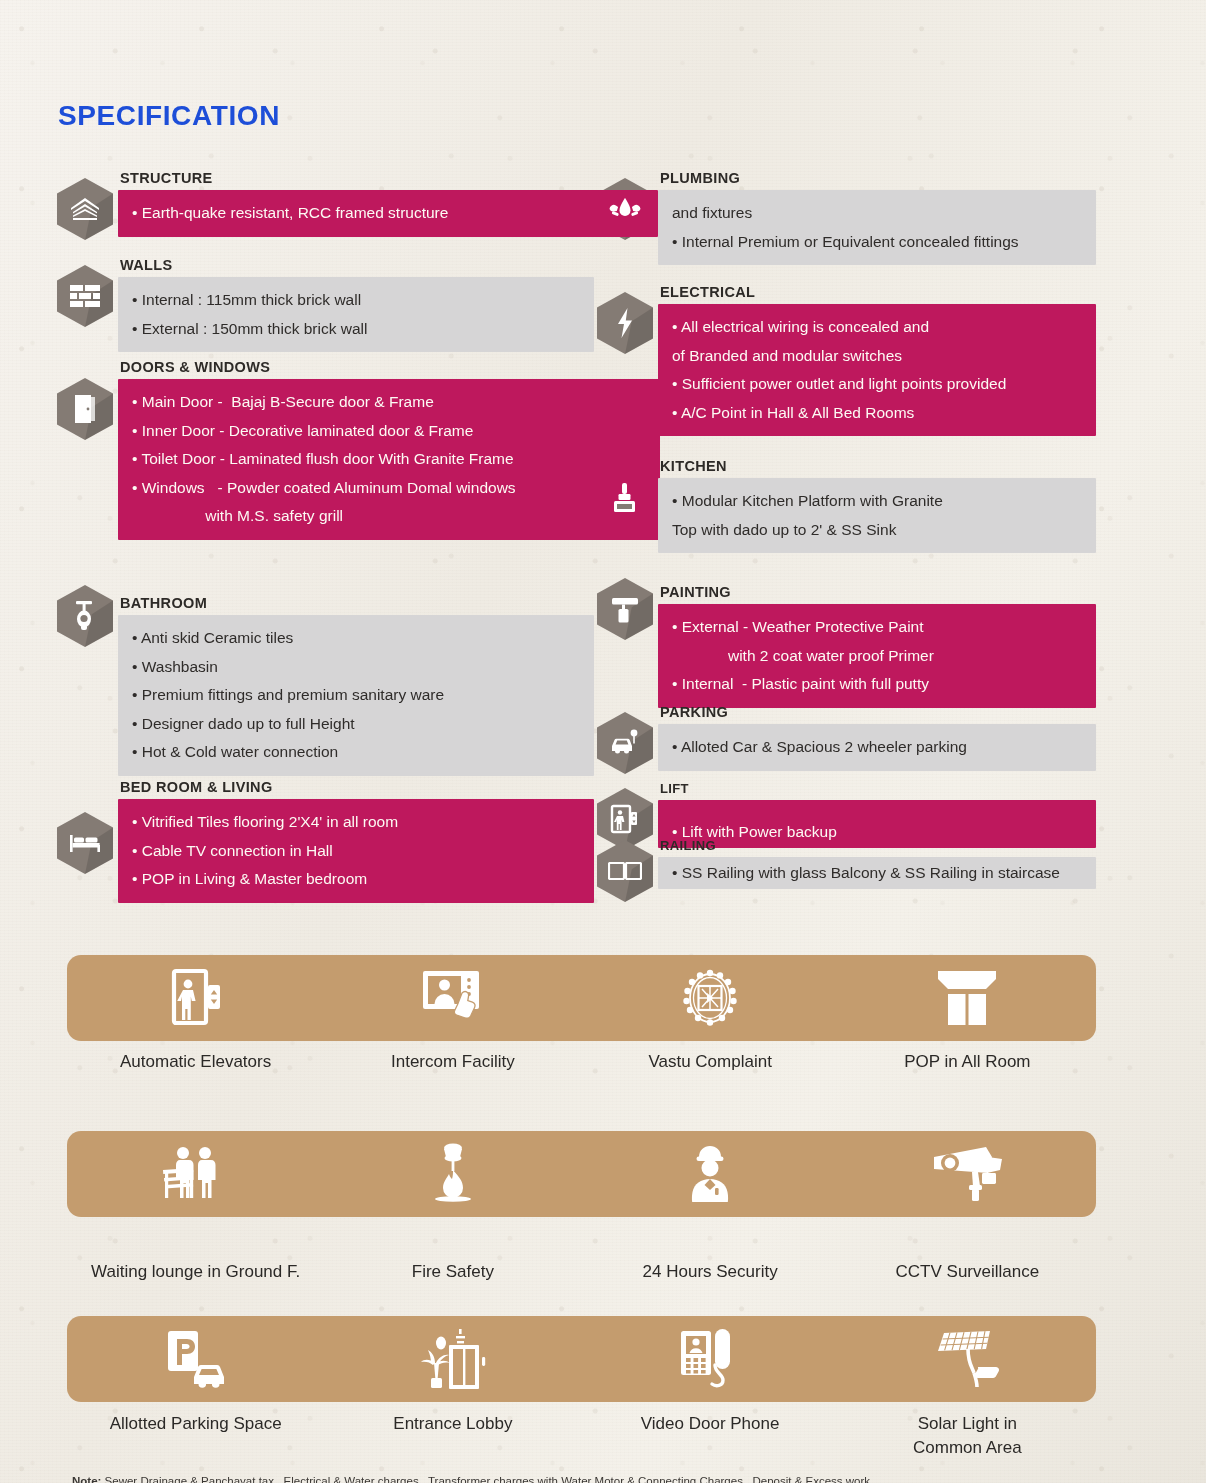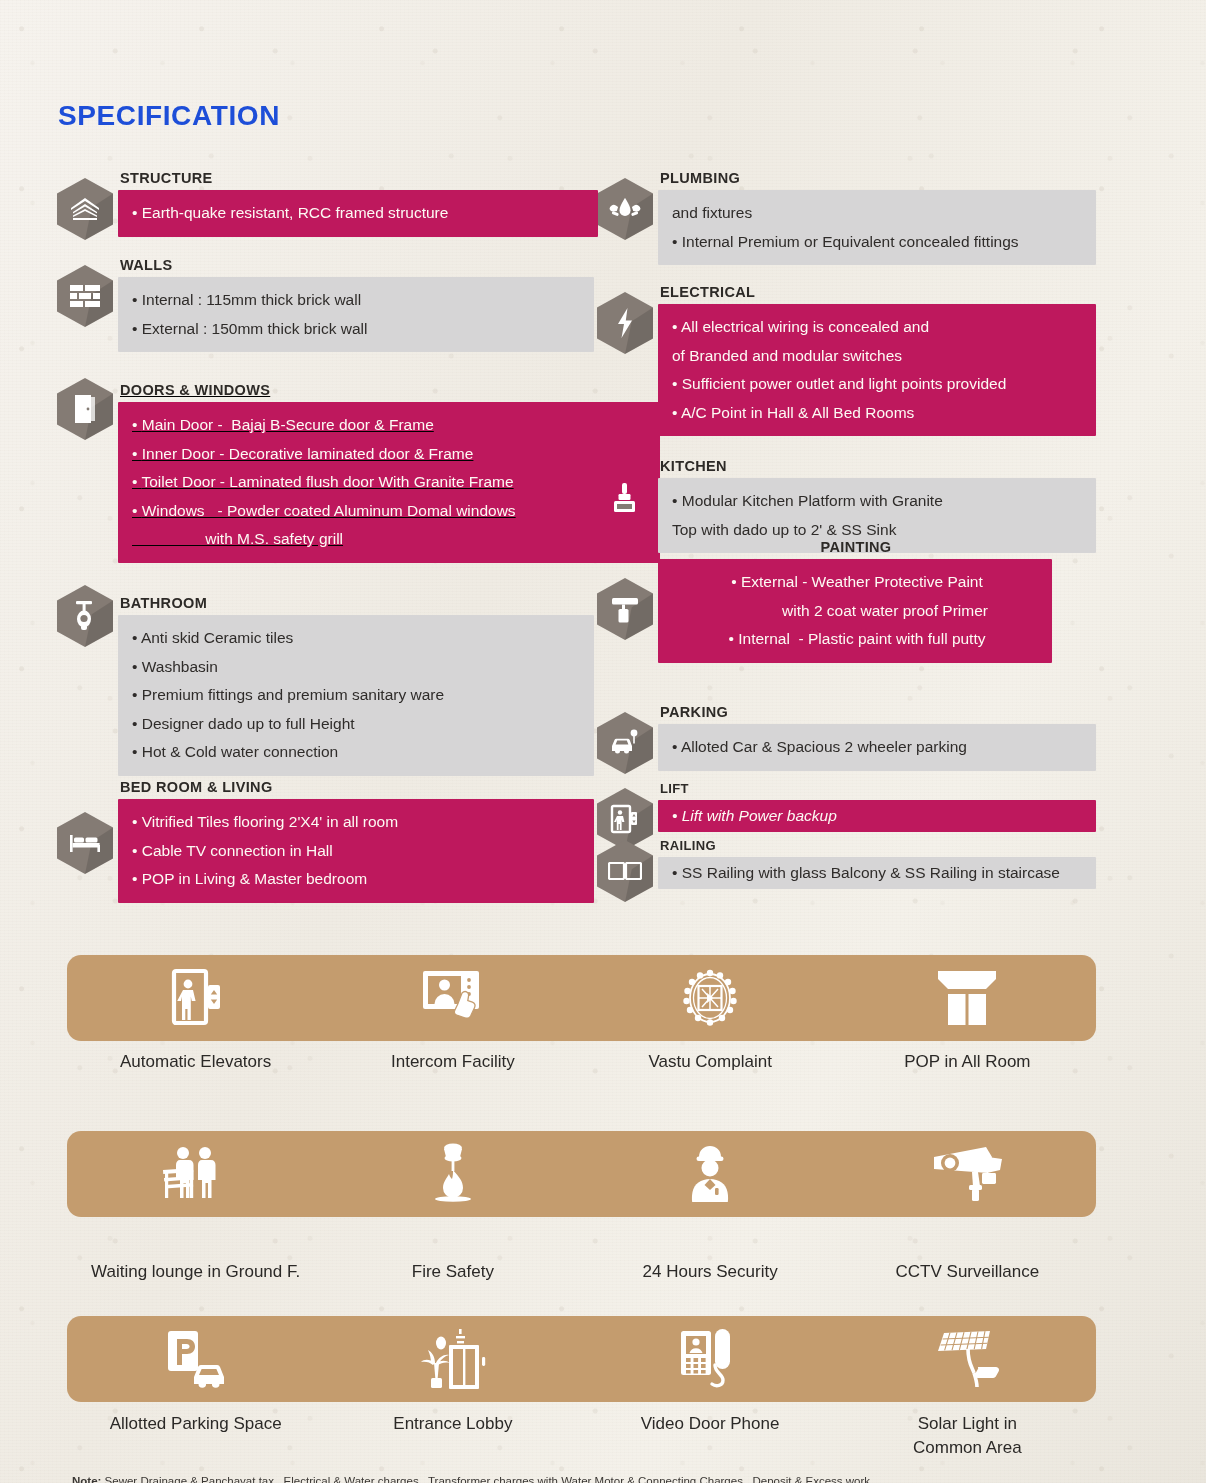--- a/index.html
+++ b/index.html
@@ -275,36 +275,36 @@
 
   <div class="hex" style="left:597px; top:840px;">
     <div class="hexbg"></div>
       <div class="hexshade"></div>
     <svg width="34" height="18" viewBox="0 0 34 18" fill="none">
       <rect x="1" y="1" width="15" height="16" rx="1.2" stroke="#ffffff" stroke-width="2.2"></rect>
       <rect x="18" y="1" width="15" height="16" rx="1.2" stroke="#ffffff" stroke-width="2.2"></rect>
     </svg>
   </div>
 
-  <div class="spec-block" style="left:118px; top:170px; width:480px;">
+  <div class="spec-block" style="left:118px; top:170px; width:540px;">
     <div class="spec-head">STRUCTURE</div>
     <div class="spec-panel tan">
       <div class="spec-line bullet">Earth-quake resistant, RCC framed structure</div>
     </div>
   </div>
 
   <div class="spec-block" style="left:118px; top:257px; width:476px;">
     <div class="spec-head">WALLS</div>
     <div class="spec-panel grey">
       <div class="spec-line bullet">Internal : 115mm thick brick wall</div>
       <div class="spec-line bullet">External : 150mm thick brick wall</div>
     </div>
   </div>
 
-  <div class="spec-block" style="left:118px; top:382px; width:542px;text-decoration:underline;">
+  <div class="spec-block" style="left:118px; top:359px; width:542px;">
     <div class="spec-head">DOORS &amp; WINDOWS</div>
     <div class="spec-panel tan">
       <div class="spec-line bullet">Main Door -  Bajaj B-Secure door &amp; Frame</div>
       <div class="spec-line bullet">Inner Door - Decorative laminated door &amp; Frame</div>
       <div class="spec-line bullet">Toilet Door - Laminated flush door With Granite Frame</div>
       <div class="spec-line bullet">Windows   - Powder coated Aluminum Domal windows</div>
       <div class="spec-line">                 with M.S. safety grill</div>
     </div>
   </div>
 
@@ -347,39 +347,39 @@
   </div>
 
   <div class="spec-block" style="left:658px; top:458px; width:438px;">
     <div class="spec-head">KITCHEN</div>
     <div class="spec-panel grey">
       <div class="spec-line bullet">Modular Kitchen Platform with Granite</div>
       <div class="spec-line">Top with dado up to 2' &amp; SS Sink</div>
     </div>
   </div>
 
-  <div class="spec-block" style="left:658px; top:539px; width:394px;text-align:center;">
+  <div class="spec-block" style="left:658px; top:584px; width:438px;">
     <div class="spec-head">PAINTING</div>
     <div class="spec-panel tan">
       <div class="spec-line bullet">External - Weather Protective Paint</div>
       <div class="spec-line">             with 2 coat water proof Primer</div>
       <div class="spec-line bullet">Internal  - Plastic paint with full putty</div>
     </div>
   </div>
 
   <div class="spec-block" style="left:658px; top:704px; width:438px;">
     <div class="spec-head">PARKING</div>
     <div class="spec-panel grey">
       <div class="spec-line bullet">Alloted Car &amp; Spacious 2 wheeler parking</div>
     </div>
   </div>
 
   <div class="spec-block" style="left:658px; top:781px; width:438px;">
     <div class="spec-head" style="font-size:13px;">LIFT</div>
-    <div class="spec-panel tan" style="padding:4px 10px 4px 14px;font-style:italic;">
+    <div class="spec-panel tan" style="padding:20px 10px 4px 14px;">
       <div class="spec-line bullet" style="line-height:24px;">Lift with Power backup</div>
     </div>
   </div>
 
   <div class="spec-block" style="left:658px; top:838px; width:438px;">
     <div class="spec-head" style="font-size:13px;">RAILING</div>
     <div class="spec-panel grey" style="padding:4px 10px 4px 14px;">
       <div class="spec-line bullet" style="line-height:24px;">SS Railing with glass Balcony &amp; SS Railing in staircase</div>
     </div>
   </div>

